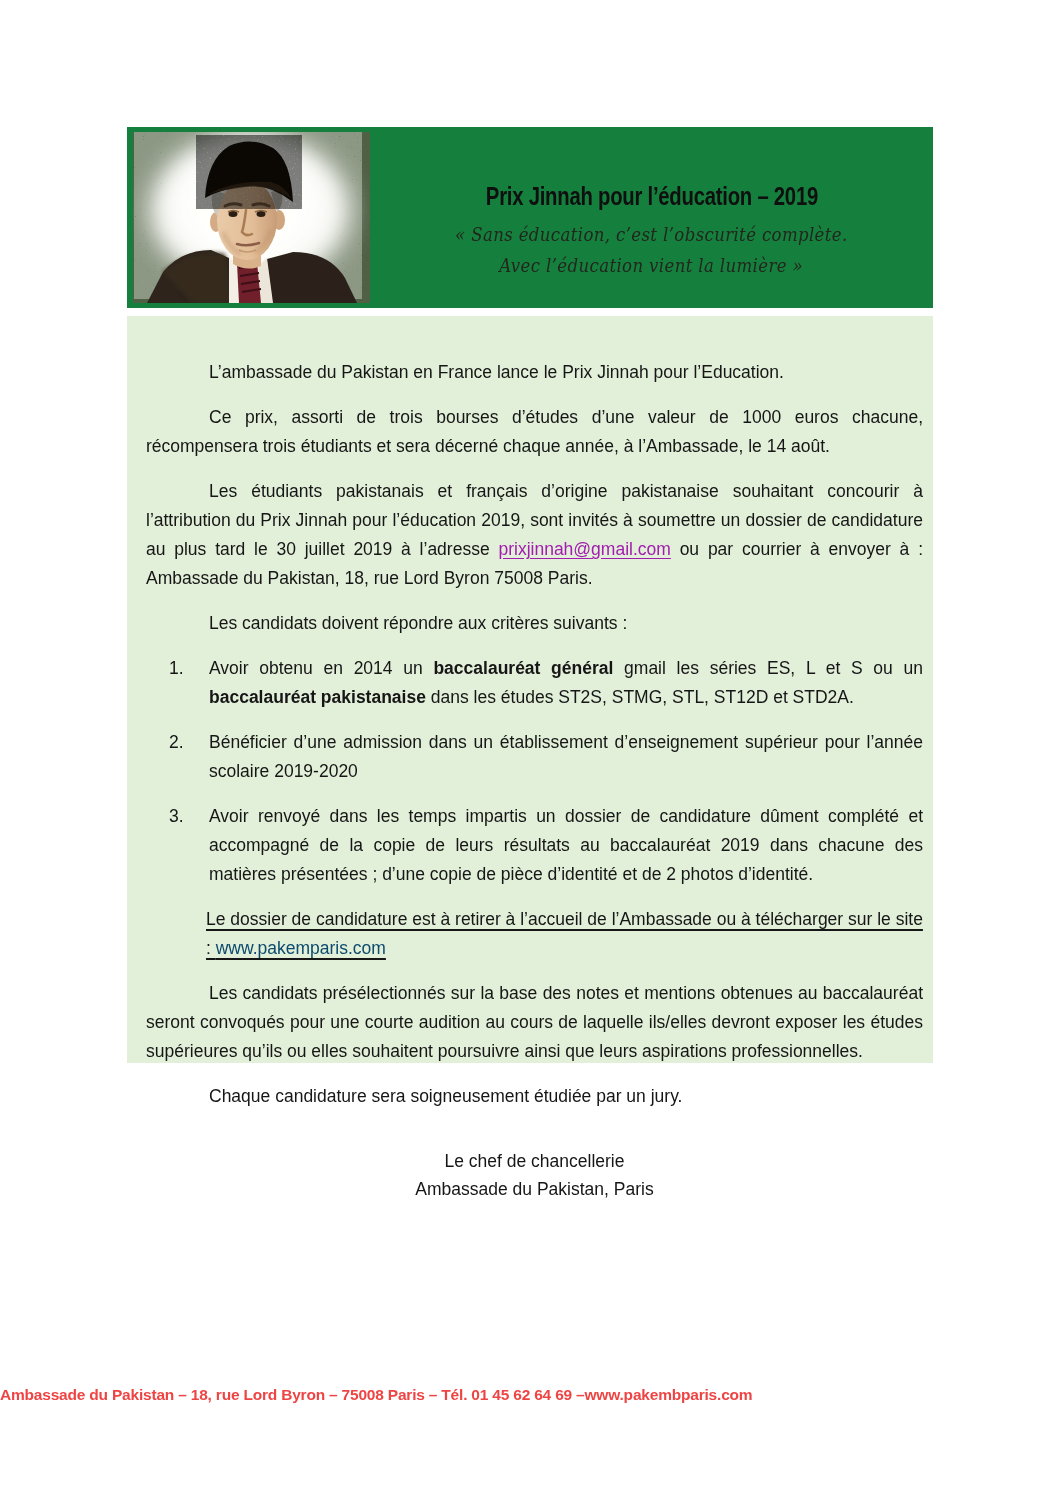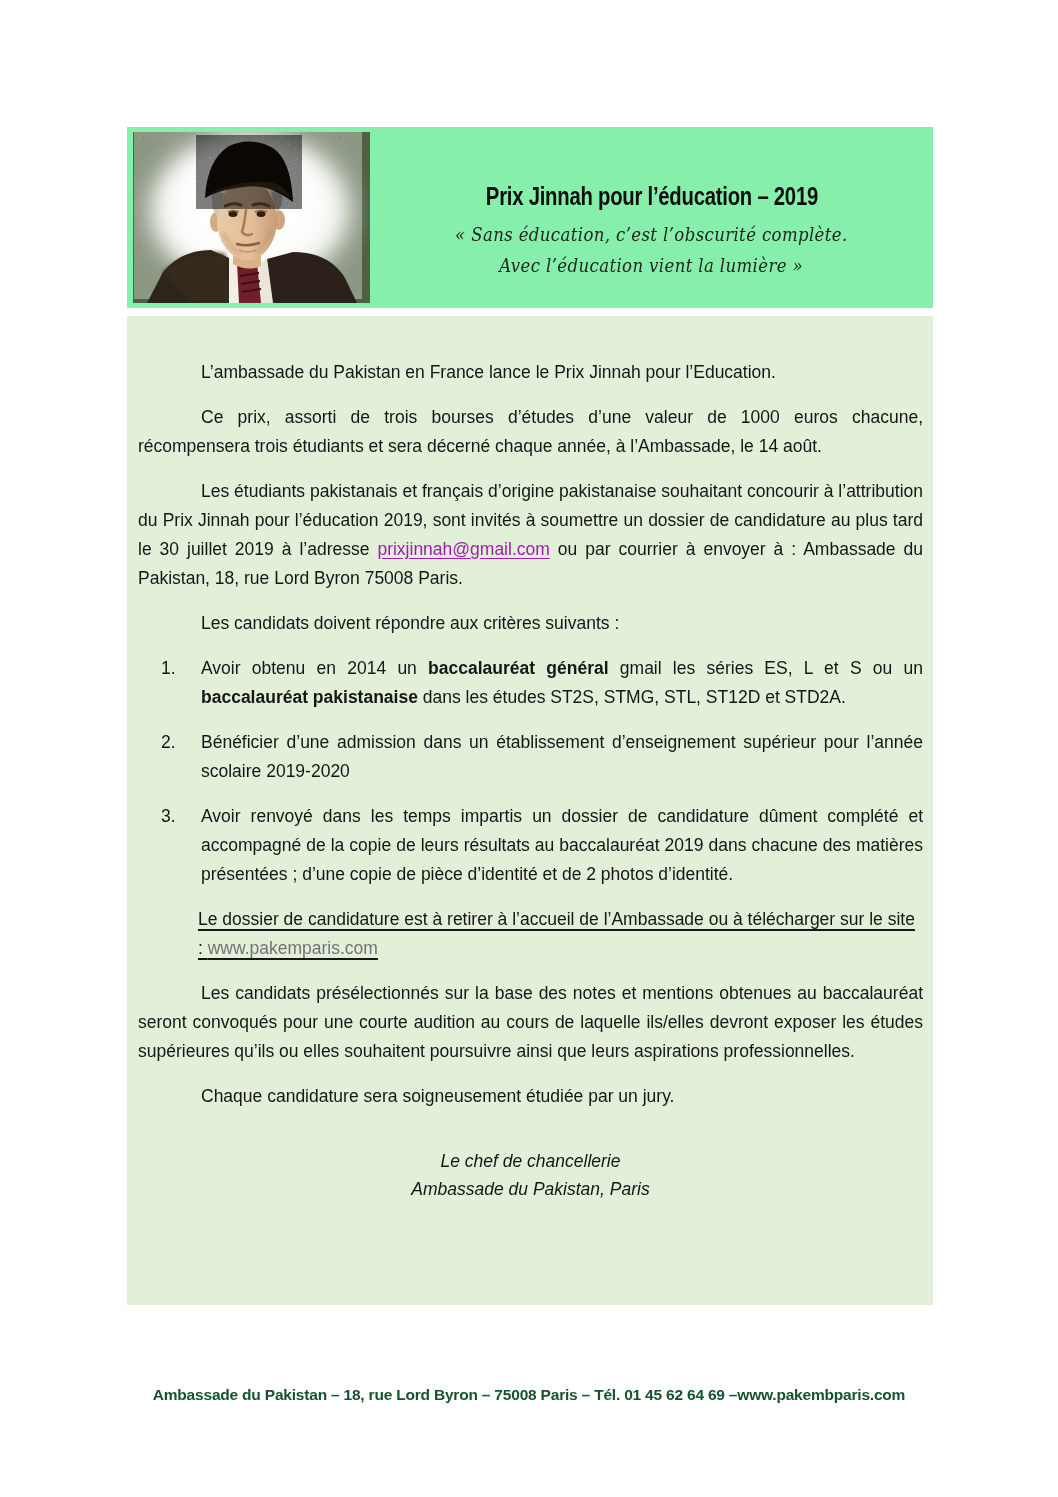--- a/index.html
+++ b/index.html
@@ -4,21 +4,21 @@
 <style>
   html,body{margin:0;padding:0;background:#fff;}
   .page{
     position:relative;width:1058px;height:1497px;background:#ffffff;
     font-family:"Liberation Sans",sans-serif;color:#181818;overflow:hidden;
   }
 
   
   .header-band{
     position:absolute;left:127px;top:127px;width:806px;height:181px;
-    background:#86efac;
+    background:#15803d;
   }
   .portrait-frame{
     position:absolute;left:6px;top:5px;width:237px;height:171px;overflow:hidden;
   }
   .portrait-frame svg{display:block;}
   .header-text{
     position:absolute;left:243px;top:0;width:563px;height:181px;
     display:flex;flex-direction:column;align-items:center;justify-content:center;
     padding-top:22px;box-sizing:border-box;
   }
@@ -29,42 +29,42 @@
   .quote{
     font-family:"DejaVu Serif",serif;font-style:italic;font-size:18px;
     color:#22261d;letter-spacing:0.4px;white-space:nowrap;
     transform:scaleX(0.92);transform-origin:center;
   }
   .quote-1{margin-top:12px;}
   .quote-2{margin-top:10px;}
 
   
   .content-box{
-    position:absolute;left:127px;top:316px;width:806px;height:989px;
+    position:absolute;left:127px;top:316px;width:806px;height:747px;
     background:#e2efd9;box-sizing:border-box;
-    padding:42px 10px 0 11px;
+    padding:42px 10px 0 19px;
     font-size:17.5px;line-height:29px;color:#161616;
   }
   .content-box p{margin:0 0 16px;text-align:justify;text-indent:63px;}
   .email-link{text-decoration:underline;text-underline-offset:3px;color:#a21caf;}
   .list-row{position:relative;margin:0 0 16px 63px;text-align:justify;}
   .list-marker{position:absolute;left:-40px;top:0;}
   .note{
     margin:0 0 16px 60px;text-align:left;
     text-decoration:underline;text-decoration-thickness:1.5px;text-underline-offset:4px;
   }
-  .note .website-link{color:#737373;}
+  .note .website-link{color:#0c4a6e;}
   .signature{margin-top:36px;text-align:center;}
-  .signature div{line-height:28px;font-style:italic;}
+  .signature div{line-height:28px;}
 
   
   .footer-line{
     position:absolute;left:0;top:1386px;width:100%;
-    text-align:center;font-size:15.5px;font-weight:bold;
-    letter-spacing:-0.2px;color:#14532d;
+    font-size:15.5px;font-weight:bold;
+    letter-spacing:-0.2px;color:#ef4444;
   }
 </style>
 </head>
 <body>
 
 <div class="page">
 
   <div class="header-band">
 
     <div class="portrait-frame">

